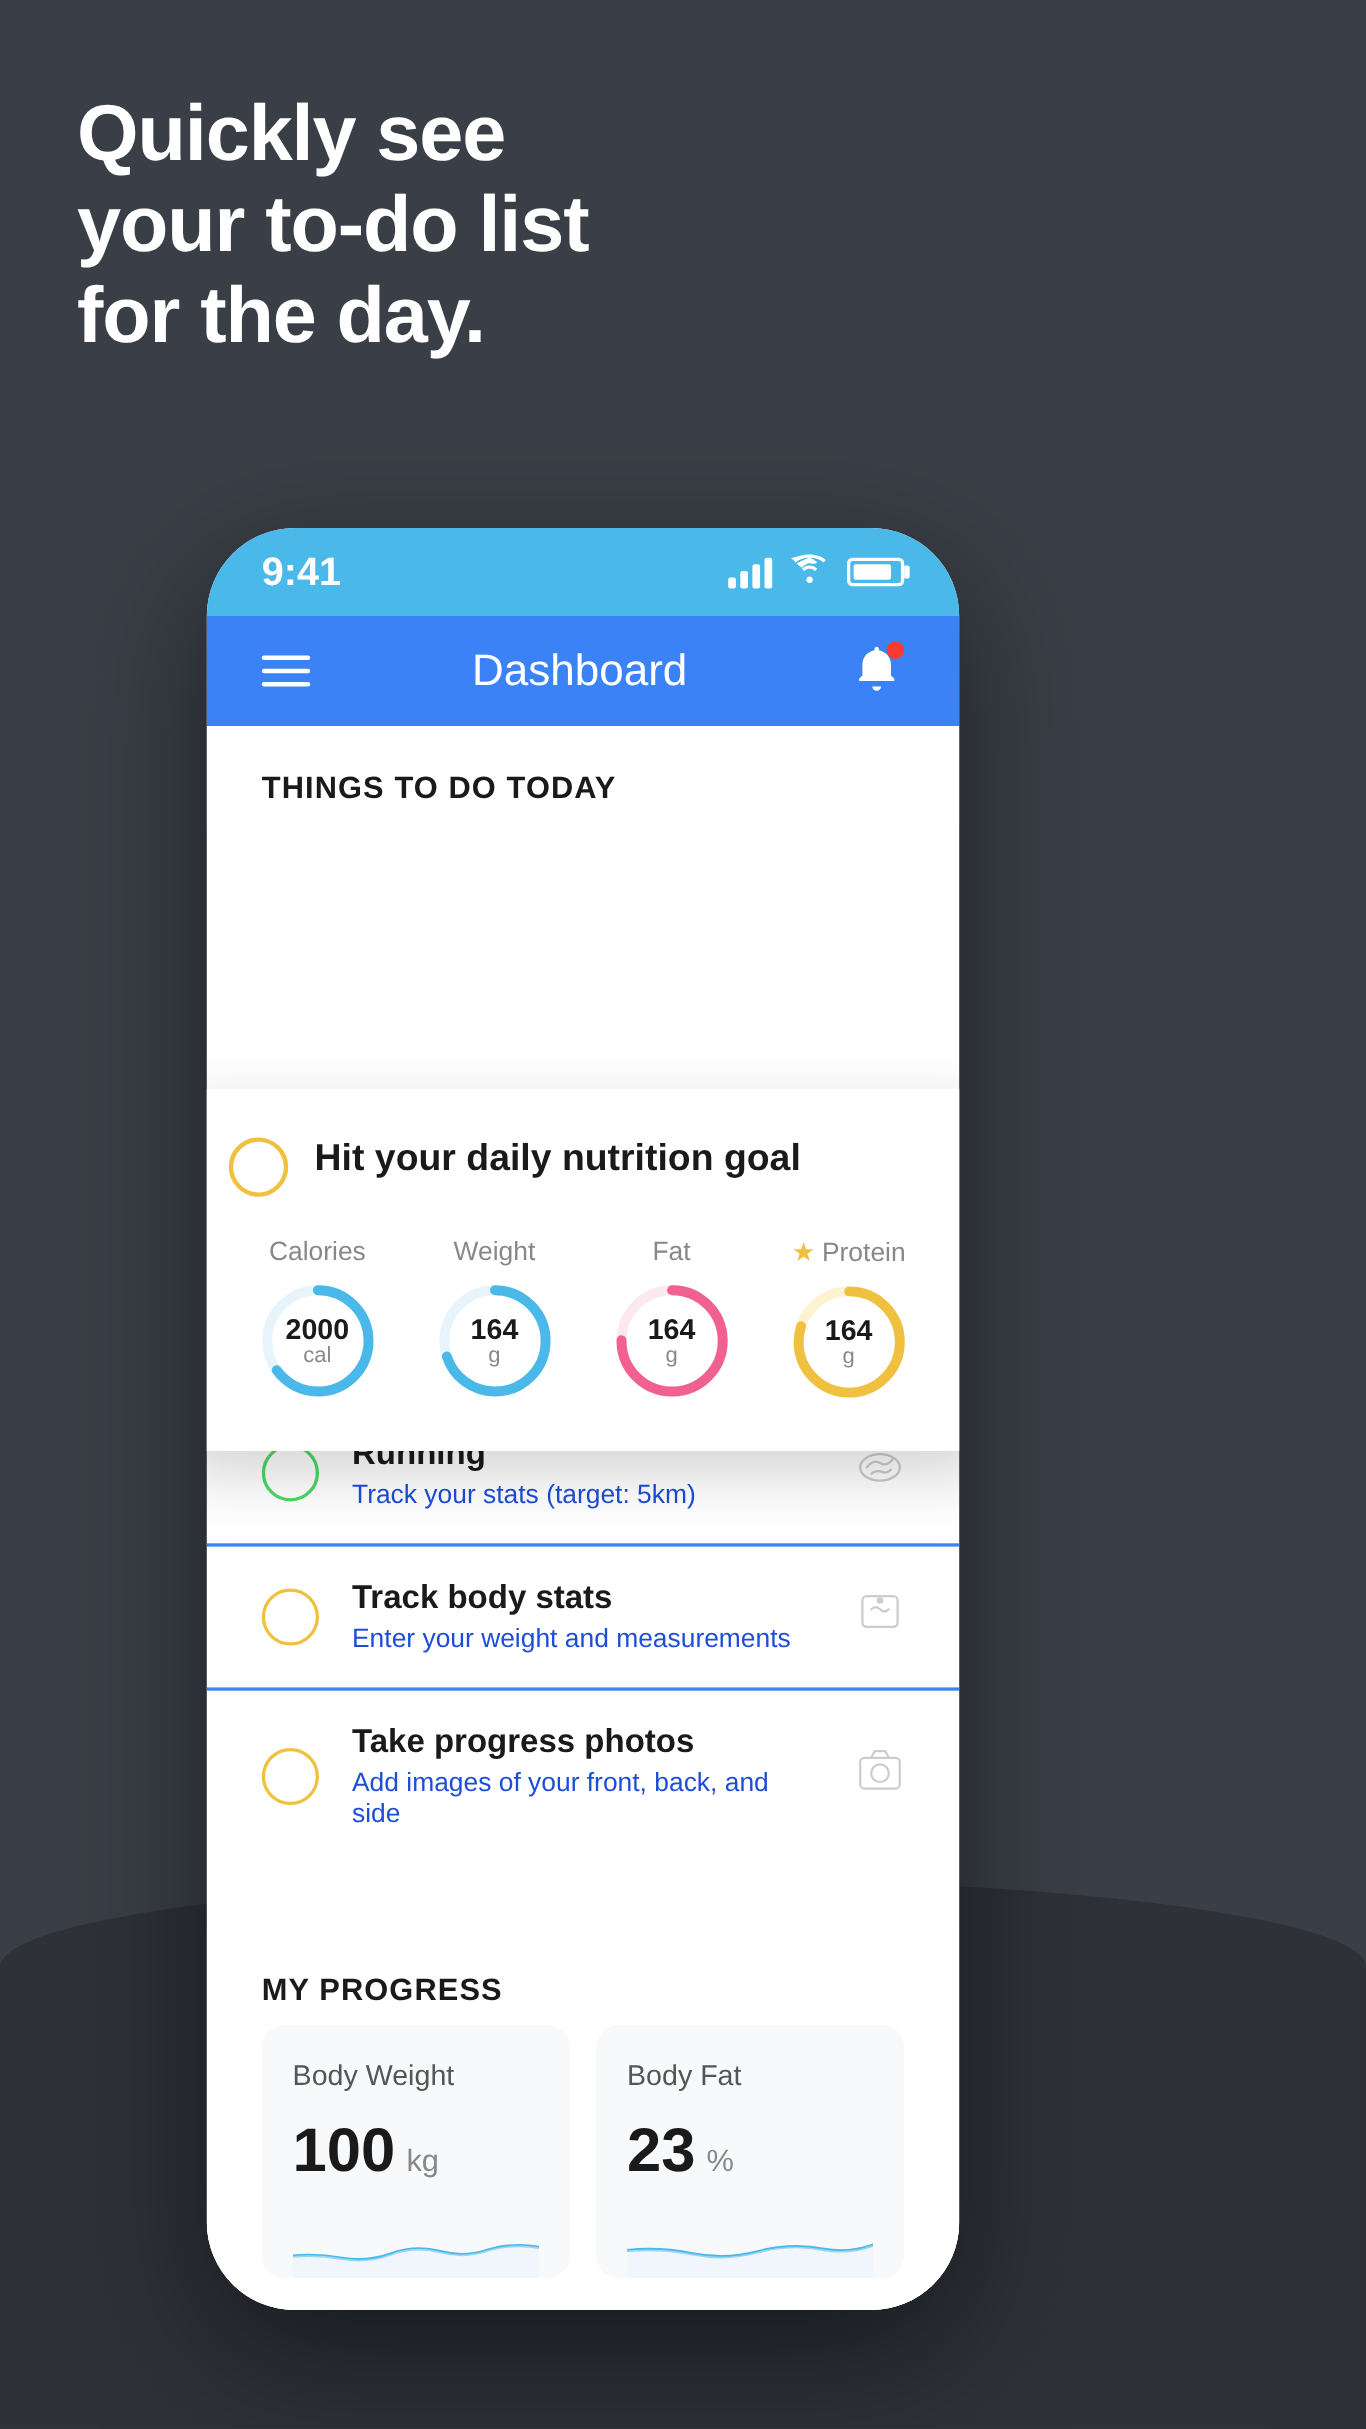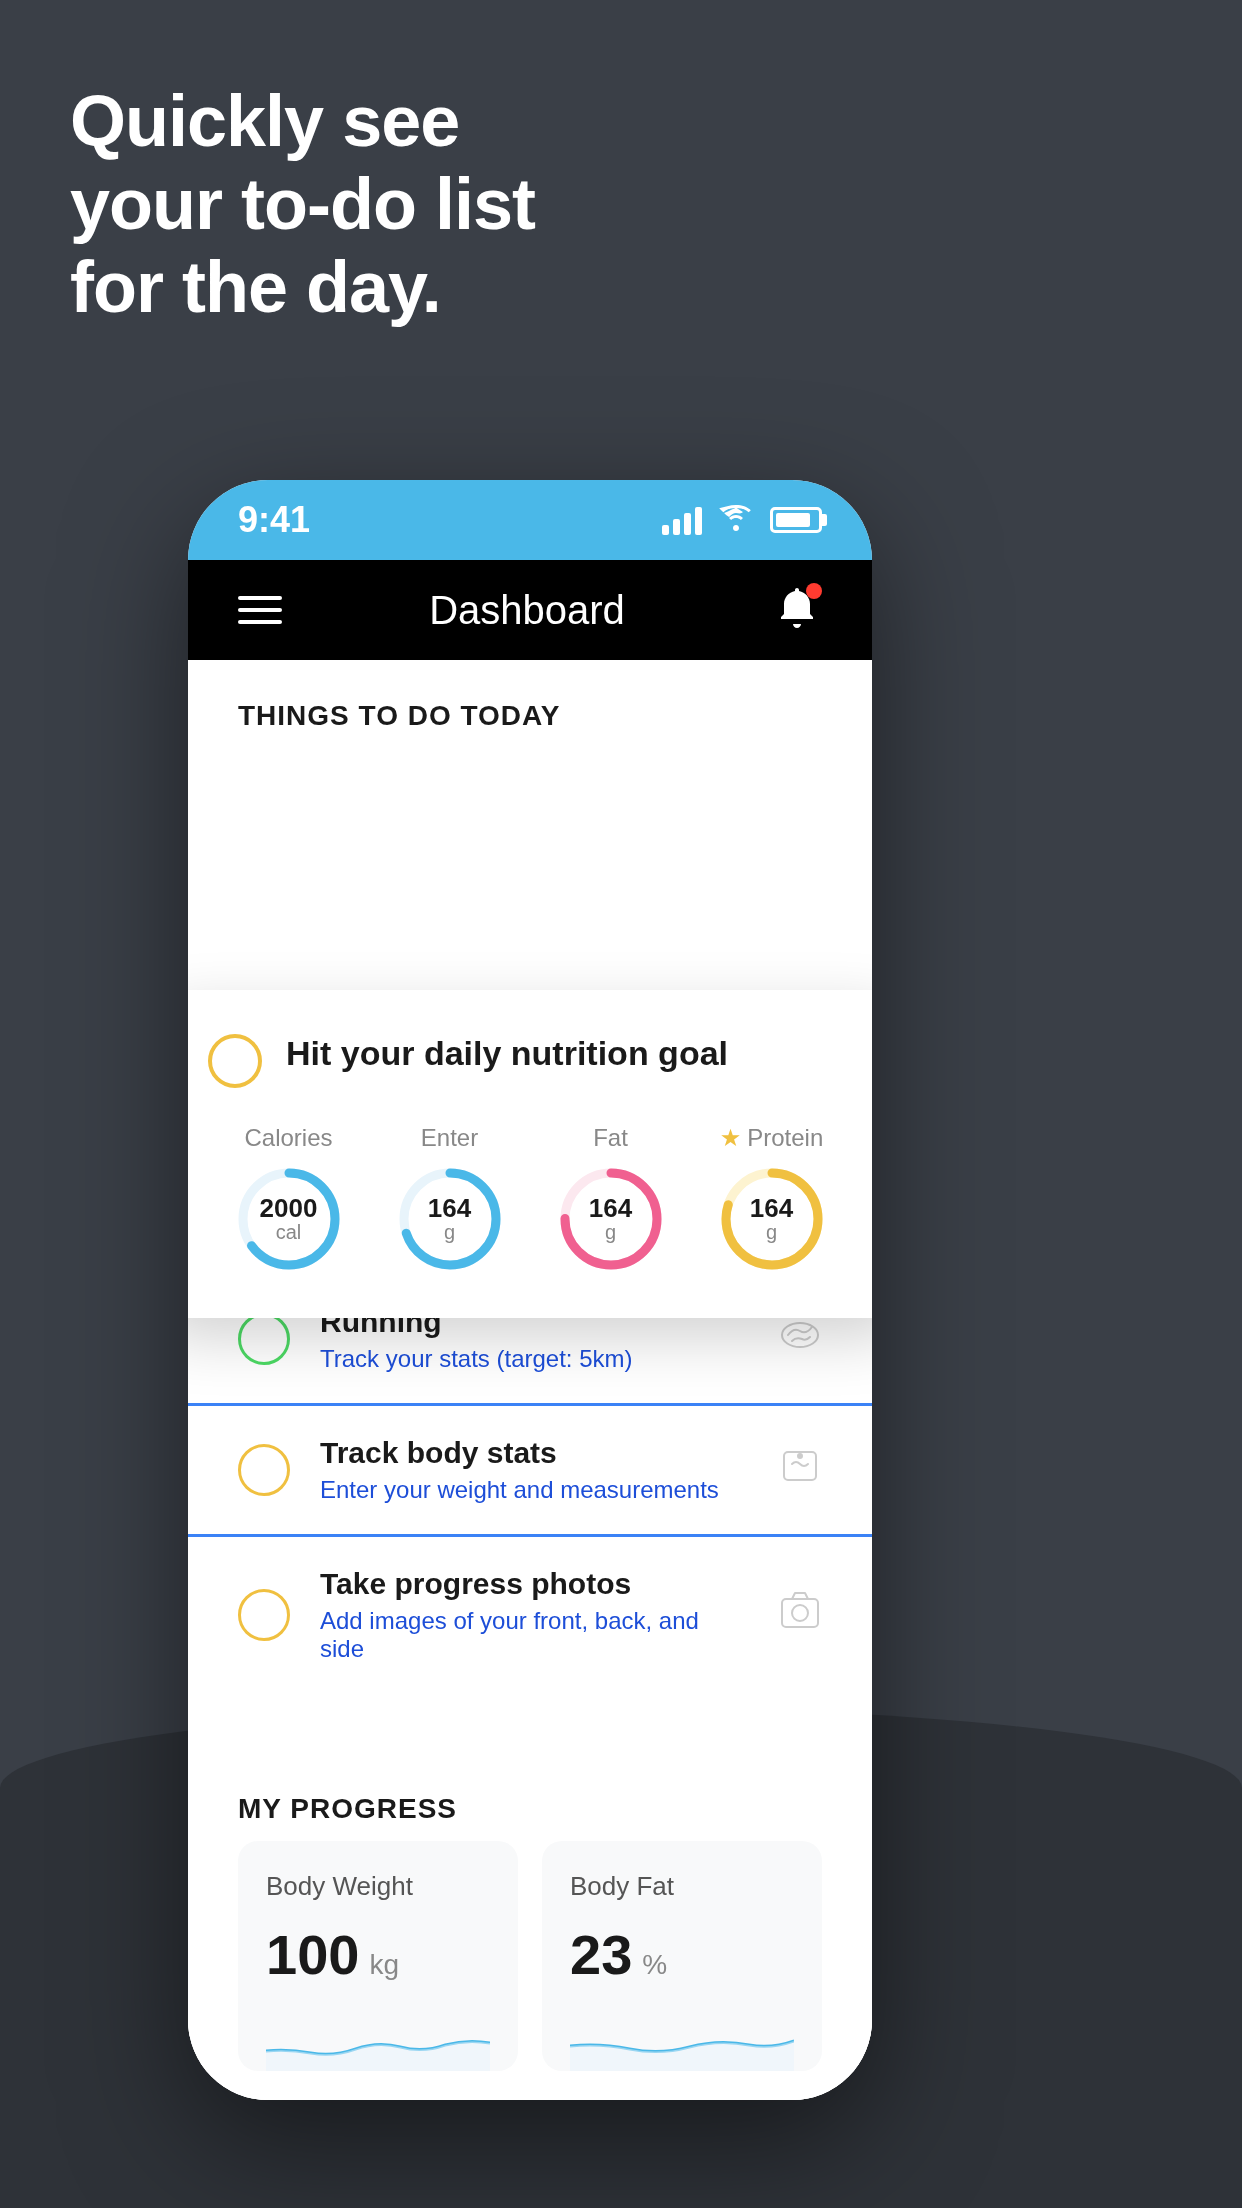--- a/index.html
+++ b/index.html
@@ -103,21 +103,21 @@
 
     .battery-fill {
       background: white;
       height: 100%;
       width: 85%;
       border-radius: 2px;
     }
 
     
     .nav-bar {
-      background: #000000;
+      background: #3b82f6;
       height: 100px;
       display: flex;
       align-items: center;
       justify-content: space-between;
       padding: 0 50px;
     }
 
     .hamburger {
       display: flex;
       flex-direction: column;
@@ -453,21 +453,21 @@
               <circle cx="55" cy="55" r="46" fill="none" stroke="#4ab8e8" stroke-width="9" stroke-dasharray="289" stroke-dashoffset="101" stroke-linecap="round"></circle>
             </svg>
             <div class="circle-chart-inner">
               <div class="circle-value">2000</div>
               <div class="circle-unit">cal</div>
             </div>
           </div>
         </div>
 
         <div class="nutrition-item">
-          <span class="nutrition-label">Enter</span>
+          <span class="nutrition-label">Weight</span>
           <div class="circle-chart">
             <svg width="110" height="110" viewBox="0 0 110 110">
               <circle cx="55" cy="55" r="46" fill="none" stroke="#e8f4fb" stroke-width="9"></circle>
               <circle cx="55" cy="55" r="46" fill="none" stroke="#4ab8e8" stroke-width="9" stroke-dasharray="289" stroke-dashoffset="87" stroke-linecap="round"></circle>
             </svg>
             <div class="circle-chart-inner">
               <div class="circle-value">164</div>
               <div class="circle-unit">g</div>
             </div>
           </div>

